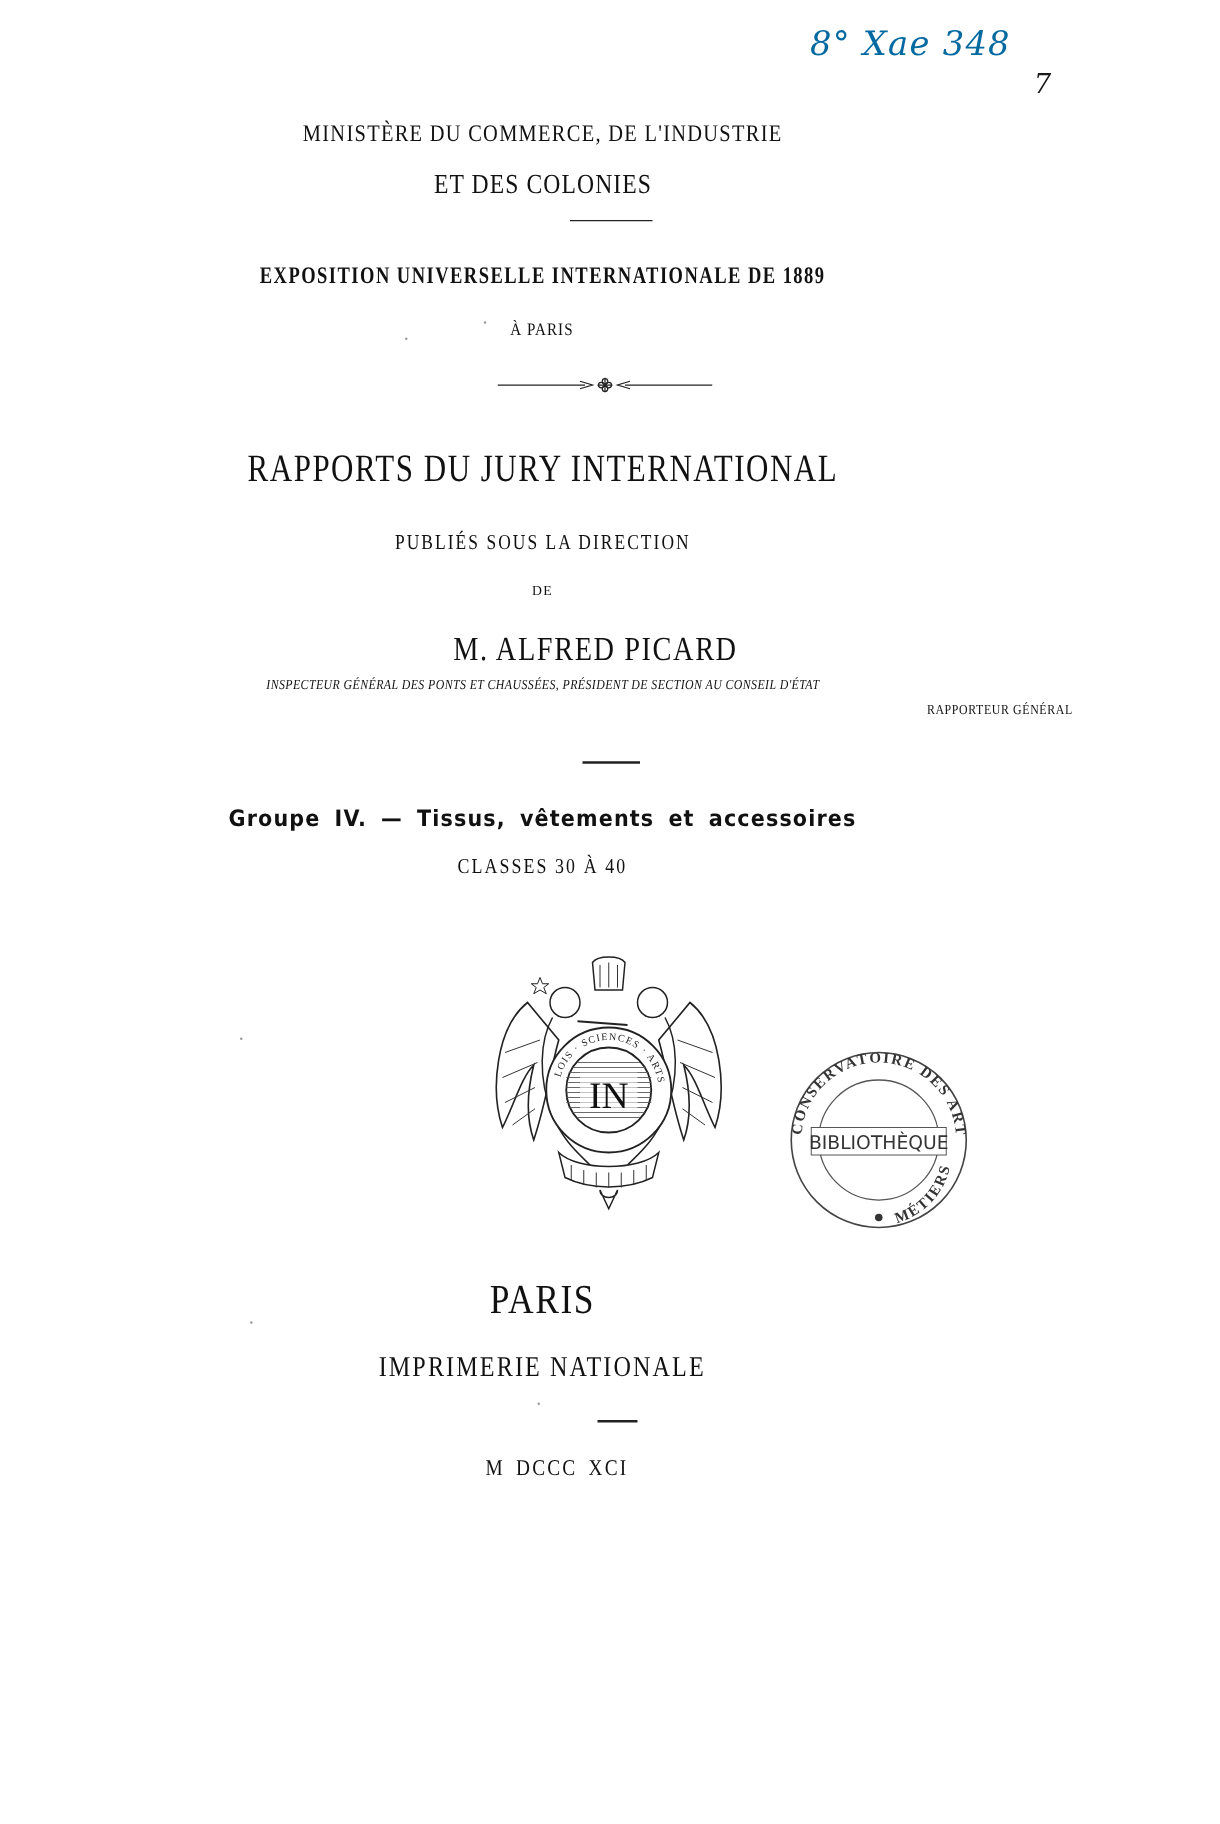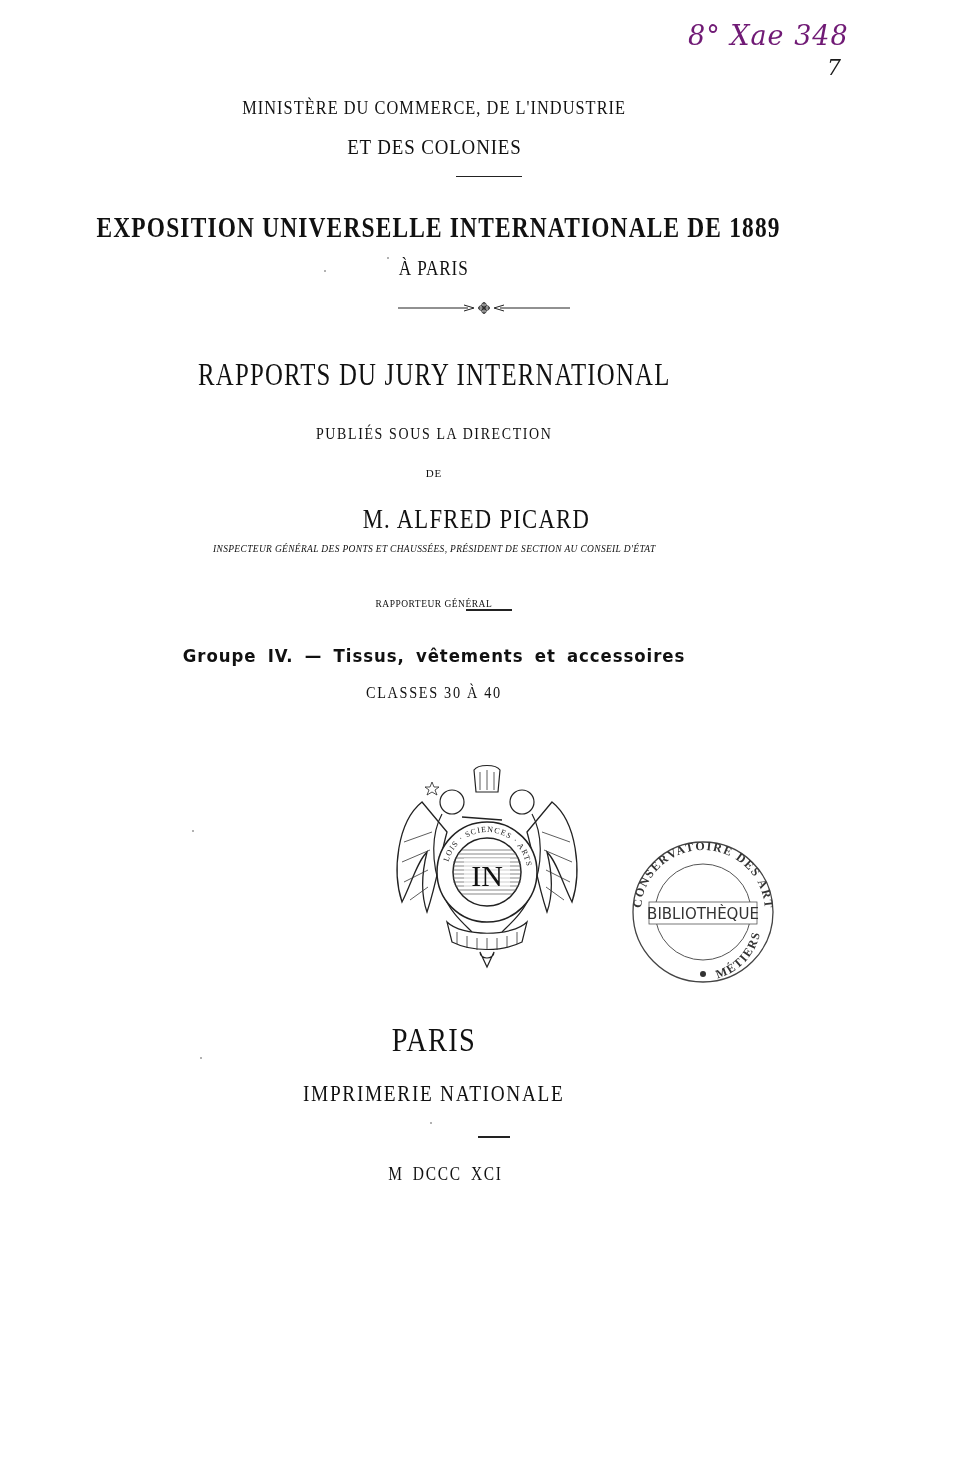--- a/index.html
+++ b/index.html
@@ -21,26 +21,26 @@
       width: 868px;
       text-align: center;
       white-space: nowrap;
     }
     .condensed {
       display: inline-block;
       transform-origin: center center;
     }
     .shelfmark {
       position: absolute;
-      left: 688px;
+      left: 648px;
       top: 20px;
       font-family: "DejaVu Serif", serif;
       font-style: italic;
       font-size: 27px;
-      color: #701a75;
+      color: #0369a1;
       letter-spacing: 1px;
     }
     .shelfmark-sub {
       position: absolute;
       left: 827px;
       top: 55px;
       font-family: "DejaVu Serif", serif;
       font-style: italic;
       font-size: 22px;
       color: #1a1a1a;
@@ -55,27 +55,27 @@
       font-size: 22px;
       letter-spacing: 1px;
     }
     .rule {
       position: absolute;
       height: 1px;
       background: #222;
     }
     .expo {
       top: 210px;
-      font-size: 30px;
+      font-size: 19px;
       font-weight: bold;
       letter-spacing: 1.5px;
     }
     .a-paris {
       top: 257px;
-      font-size: 20px;
+      font-size: 14px;
       letter-spacing: 1px;
     }
     .ornament {
       position: absolute;
       left: 398px;
       top: 302px;
       width: 172px;
       height: 12px;
     }
     .rapports {
@@ -99,23 +99,24 @@
       letter-spacing: 1.5px;
       padding-left: 42px;
     }
     .inspecteur {
       top: 542px;
       font-size: 11px;
       letter-spacing: 0.4px;
       font-style: italic;
     }
     .rapporteur {
-      top: 597px;
+      top: 562px;
       font-size: 11px;
       letter-spacing: 0.6px;
+      text-align: right;
     }
     .groupe {
       top: 645px;
       font-family: "DejaVu Sans", sans-serif;
       font-weight: bold;
       font-size: 18px;
       letter-spacing: 1px;
       word-spacing: 5px;
     }
     .classes {

